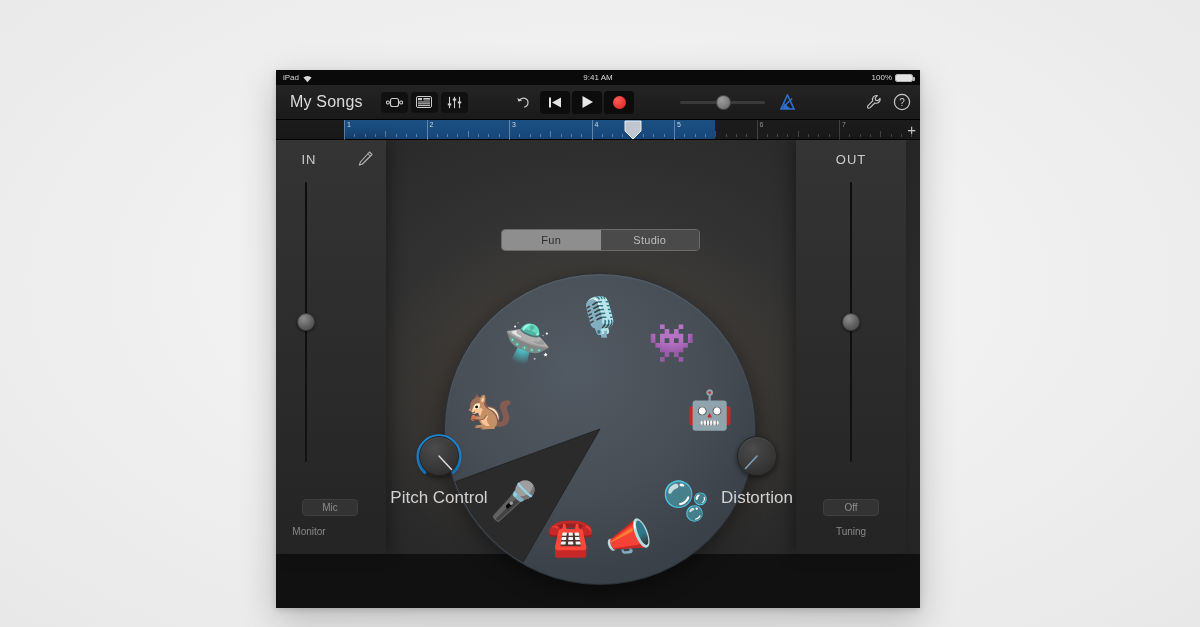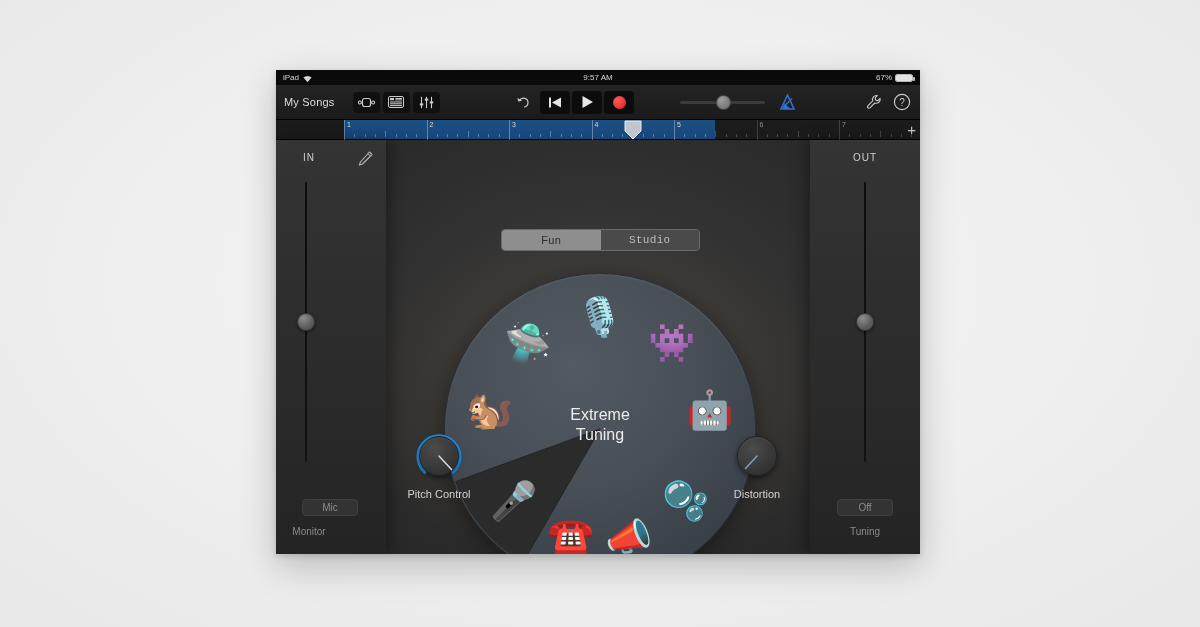--- a/index.html
+++ b/index.html
@@ -8,21 +8,21 @@
     background: #f2f2f2;
     font-family: "Liberation Sans", sans-serif;
     overflow: hidden;
   }
   #page { position: relative; width: 1200px; height: 627px;
           background: radial-gradient(ellipse at 50% 45%, #f7f7f7 0%, #efefef 55%, #e8e8e8 100%); }
 
   
   #device {
     position: absolute; left: 276px; top: 70px;
-    width: 644px; height: 484px;
+    width: 644px; height: 538px;
     background: #111;
     box-shadow: 0 12px 34px rgba(0,0,0,0.22), 0 2px 6px rgba(0,0,0,0.14);
     overflow: hidden;
   }
 
   
   .statusbar {
     position: relative; height: 15px; width: 100%;
     background: #0a0a0a; color: #d8d8d8;
     font-size: 8px; line-height: 15px;
@@ -35,21 +35,21 @@
   .batt::after { content:""; position:absolute; right:-3px; top:2px; width:2px; height:4px; background:#b9b9b9; border-radius:0 1px 1px 0;}
   .batt i { display:block; height:100%; background:#e3e3e3; width:100%; border-radius:1px; }
 
   
   .toolbar {
     position: relative; height: 35px; width: 100%;
     background: linear-gradient(#242424, #1a1a1a);
     border-bottom: 1px solid #000;
     display:flex; align-items:center;
   }
-  .mysongs { color:#dcdcdc; font-size:11px; margin-left:8px; letter-spacing:.2px; }
+  .mysongs { color:#dcdcdc; font-size:16px; margin-left:14px; letter-spacing:.2px; }
   .tb-group { display:flex; align-items:center; margin-left:18px; gap:3px; }
   .tb-btn {
     width:27px; height:21px; border-radius:4px; background:#101010;
     display:flex; align-items:center; justify-content:center;
   }
   .transport { position:absolute; left:232px; display:flex; align-items:center; gap:2px; }
   .t-btn { width:30px; height:23px; display:flex; align-items:center; justify-content:center; border-radius:4px; }
   .t-btn.dark { background:#0c0c0c; }
   .rec-dot { width:13px; height:13px; border-radius:50%;
              background: radial-gradient(circle at 35% 30%, #ff5b55, #d4221c); }
@@ -79,22 +79,22 @@
     position:relative; width:100%; height:414px;
     background:
       radial-gradient(ellipse 360px 260px at 50% 62%, #4a4238 0%, rgba(60,55,48,0) 68%),
       radial-gradient(ellipse 420px 300px at 50% 45%, #3c3c3c 0%, #2e2e2e 60%, #262626 100%);
   }
 
   
   .strip { position:absolute; top:0; width:110px; height:100%;
            background:linear-gradient(180deg,#343434 0%, #2c2c2c 50%, #242424 100%); }
   .strip.left { left:0; box-shadow: 4px 0 14px rgba(0,0,0,.35); }
-  .strip.right { right:0; box-shadow: -4px 0 14px rgba(0,0,0,.35); }
-  .strip-label { position:absolute; top:12px; width:100%; text-align:center; color:#cdcdcd; font-size:10px; letter-spacing:1px; }
+  .strip.right { right:14px; box-shadow: -4px 0 14px rgba(0,0,0,.35); }
+  .strip-label { position:absolute; top:12px; width:100%; text-align:center; color:#cdcdcd; font-size:13px; letter-spacing:1px; }
   .strip.left .strip-label { left:-22px; }
   .fader-wrap { position:absolute; left:50%; top:42px; width:2px; height:280px; transform:translateX(-50%); }
   .strip.left .fader-wrap { left:30px; }
   .fader-track { position:absolute; left:0; top:0; width:2px; height:100%;
                  background:linear-gradient(#0d0d0d,#121212); border-radius:1px; }
   .fader-knob { position:absolute; left:50%; width:18px; height:18px; border-radius:50%;
                 transform:translateX(-50%);
                 background: radial-gradient(circle at 35% 28%, #8d8d8d, #5c5c5c 60%, #4c4c4c);
                 border:1px solid #3a3a3a; box-shadow:0 1px 3px rgba(0,0,0,.6); }
   .pill { position:absolute; bottom:38px; width:56px; height:17px; border-radius:4px;
@@ -107,62 +107,62 @@
 
   
   .mic-pencil { position:absolute; left:80px; top:10px; }
 
   
   .segctl { position:absolute; left:225px; top:89px; width:199px; height:22px;
             border:1px solid #6b6b6b; border-radius:4px; overflow:hidden; display:flex; }
   .seg { flex:1; display:flex; align-items:center; justify-content:center;
          font-size:11px; letter-spacing:.3px; }
   .seg.on { background:#8e8e8e; color:#2e2e2e;text-align:right; }
-  .seg.off { background:#4a4a4a; color:#bdbdbd;font-family:Liberation Mono, monospace; }
+  .seg.off { background:#4a4a4a; color:#bdbdbd; }
 
   
   .dial { position:absolute; left:168px; top:133px; width:312px; height:312px; }
   .dial-disc { position:absolute; inset:0; border-radius:50%;
       background: radial-gradient(circle at 42% 30%, #525a63 0%, #474e56 45%, #3c424a 72%, #343a41 100%);
       box-shadow: 0 6px 22px rgba(0,0,0,.45), inset 0 1px 2px rgba(255,255,255,.10);
       border:1px solid #2a2f35; }
   .dial-center { position:absolute; left:0; right:0; top:132px; text-align:center;
                  color:#ececec; font-size:16px; line-height:20px; }
   .seg-icon { position:absolute; width:58px; height:58px; display:flex;
               align-items:center; justify-content:center; font-size:38px; line-height:1; }
 
   
   .knob { position:absolute; width:52px; height:52px; }
   .knob-face { position:absolute; inset:6px; border-radius:50%;
                background: radial-gradient(circle at 38% 30%, #4b4b4b, #333 70%, #2a2a2a);
                border:1px solid #222; box-shadow: inset 0 1px 2px rgba(255,255,255,.07), 0 2px 5px rgba(0,0,0,.5); }
   .knob-label { position:absolute; left:-38px; width:128px; top:58px; text-align:center;
-                color:#d2d2d2; font-size:11px; }
+                color:#d2d2d2; font-size:17px; }
 
   svg { display:block; }
 </style>
 </head>
 <body>
 
 <div id="page">
 
   <div id="device">
 
     <div class="statusbar">
       <div class="sb-left">
         <span>iPad</span>
         <span class="wifi">
           <svg width="9" height="8" viewBox="0 0 9 8">
               <path d="M4.5 7.2 L0.4 2.6 A6 6 0 0 1 8.6 2.6 Z" fill="#d8d8d8"></path>
             </svg>
         </span>
       </div>
-      <div class="sb-center">9:57 AM</div>
+      <div class="sb-center">9:41 AM</div>
       <div class="sb-right">
-        <span>67%</span>
+        <span>100%</span>
         <span class="batt">
             <i></i>
           </span>
       </div>
     </div>
 
     <div class="toolbar">
       <div class="mysongs">My Songs</div>
 
       <div class="tb-group">
@@ -361,24 +361,20 @@
       <div class="dial">
         <div class="dial-disc"></div>
         <svg id="wedge" width="312" height="312" viewBox="0 0 312 312" style="position:absolute;left:0;top:0;">
             <defs>
               <clipPath id="cl">
                 <circle cx="156" cy="156" r="154"></circle>
               </clipPath>
             </defs>
             <path clip-path="url(#cl)" d="M 156 156 L 79.0 289.4 A 154 154 0 0 1 11.3 208.7 Z" fill="#2b2b2b" stroke="#242424" stroke-width="1" stroke-linejoin="round"></path>
           </svg>
-        <div class="dial-center">
-          <div>Extreme</div>
-          <div>Tuning</div>
-        </div>
         <div id="dial-icons">
             <div class="seg-icon" style="left: 127px; top: 15px;">
               <span>🎙️</span>
             </div>
             <div class="seg-icon" style="left: 55.0078px; top: 41.203px;">
               <span>🛸</span>
             </div>
             <div class="seg-icon" style="left: 198.992px; top: 41.203px;">
               <span>👾</span>
             </div>

